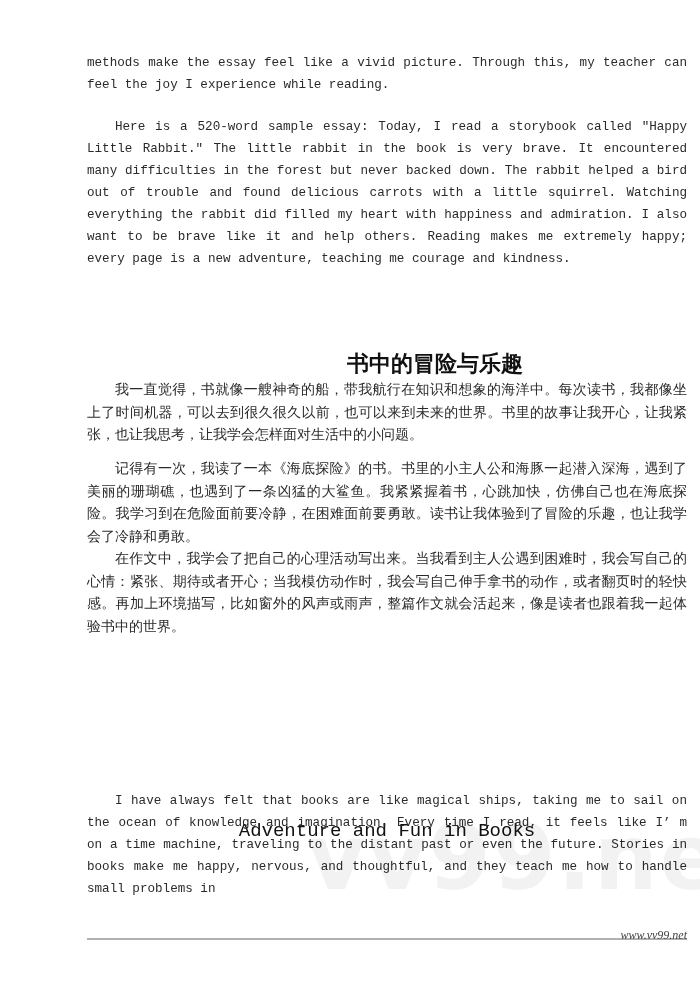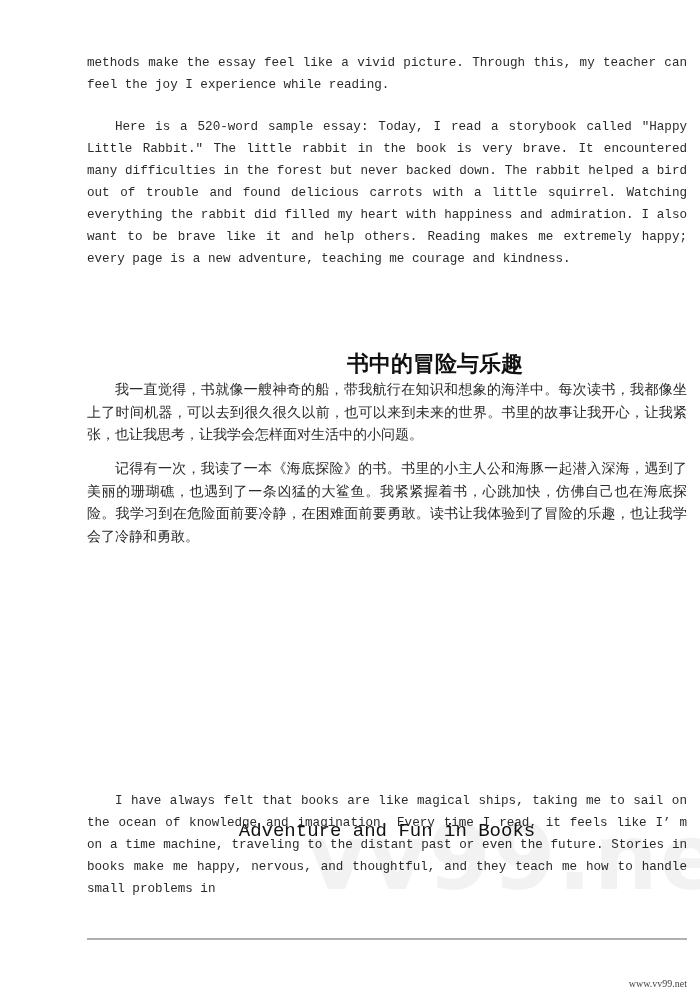--- a/index.html
+++ b/index.html
@@ -8,37 +8,38 @@
   .mono { font-family: "Liberation Mono", "DejaVu Sans Mono", monospace; }
   .cjk { font-family: "DejaVu Serif", "Liberation Serif", serif; }
   p { margin: 0; color: #2a2a2a; }
   .en-p { position: absolute; left: 50px; width: 600px; font-size: 12.6px; line-height: 22px; text-align: justify; letter-spacing: 0; }
   .indent { text-indent: 28px; }
   .cn-p { position: absolute; left: 50px; width: 600px; font-size: 14px; line-height: 22.5px; text-align: justify; }
   .cn-title { position: absolute; left: 0; width: 700px; text-align: center; font-size: 22px; color: #111; font-weight: bold; font-family: "DejaVu Sans", "Liberation Sans", sans-serif; }
   .en-title { position: absolute; left: 0; width: 700px; text-align: center; font-size: 19px; color: #111; font-family: "Liberation Mono", "DejaVu Sans Mono", monospace; }
   .watermark { position: absolute; left: 270px; top: 805px; font-family: "DejaVu Sans", sans-serif; font-weight: bold; font-size: 90px; color: rgba(0,0,0,0.05); letter-spacing: 2px; pointer-events: none; }
   .footer-rule { position: absolute; left: 50px; top: 938px; width: 600px; height: 2px; background: #b0b0b0; }
-  .footer-url { position: absolute; right: 50px; top: 978px; font-size: 10px; color: #444; font-family: "Liberation Serif", serif; }
+  .footer-url { position: absolute; right: 50px; top: 928px; font-size: 12px; font-style: italic; color: #444; font-family: "Liberation Serif", serif; }
 </style>
 </head>
 <body>
 
 <div class="page">
 
   <p class="en-p mono" style="top:52px;">methods make the essay feel like a vivid picture. Through this, my teacher can feel the joy I experience while reading.</p>
 
   <p class="en-p mono indent" style="top:116px;">Here is a 520-word sample essay: Today, I read a storybook called "Happy Little Rabbit." The little rabbit in the book is very brave. It encountered many difficulties in the forest but never backed down. The rabbit helped a bird out of trouble and found delicious carrots with a little squirrel. Watching everything the rabbit did filled my heart with happiness and admiration. I also want to be brave like it and help others. Reading makes me extremely happy; every page is a new adventure, teaching me courage and kindness.</p>
 
   <div class="cn-title" style="top:349px;padding-left:48px;">书中的冒险与乐趣</div>
 
   <p class="cn-p cjk indent" style="top:378px;">我一直觉得，书就像一艘神奇的船，带我航行在知识和想象的海洋中。每次读书，我都像坐上了时间机器，可以去到很久很久以前，也可以来到未来的世界。书里的故事让我开心，让我紧张，也让我思考，让我学会怎样面对生活中的小问题。</p>
 
   <p class="cn-p cjk indent" style="top:457px;">记得有一次，我读了一本《海底探险》的书。书里的小主人公和海豚一起潜入深海，遇到了美丽的珊瑚礁，也遇到了一条凶猛的大鲨鱼。我紧紧握着书，心跳加快，仿佛自己也在海底探险。我学习到在危险面前要冷静，在困难面前要勇敢。读书让我体验到了冒险的乐趣，也让我学会了冷静和勇敢。</p>
 
+  <p class="cn-p cjk indent" style="top:547px;">在作文中，我学会了把自己的心理活动写出来。当我看到主人公遇到困难时，我会写自己的心情：紧张、期待或者开心；当我模仿动作时，我会写自己伸手拿书的动作，或者翻页时的轻快感。再加上环境描写，比如窗外的风声或雨声，整篇作文就会活起来，像是读者也跟着我一起体验书中的世界。</p>
 
 
   <div class="en-title" style="top:820px;">Adventure and Fun in Books</div>
 
   <p class="en-p mono indent" style="top:790px;">I have always felt that books are like magical ships, taking me to sail on the ocean of knowledge and imagination. Every time I read, it feels like I’ m on a time machine, traveling to the distant past or even the future. Stories in books make me happy, nervous, and thoughtful, and they teach me how to handle small problems in</p>
 
   <div class="watermark">vv99.net</div>
 
   <div class="footer-rule"></div>
   <div class="footer-url">www.vv99.net</div>

